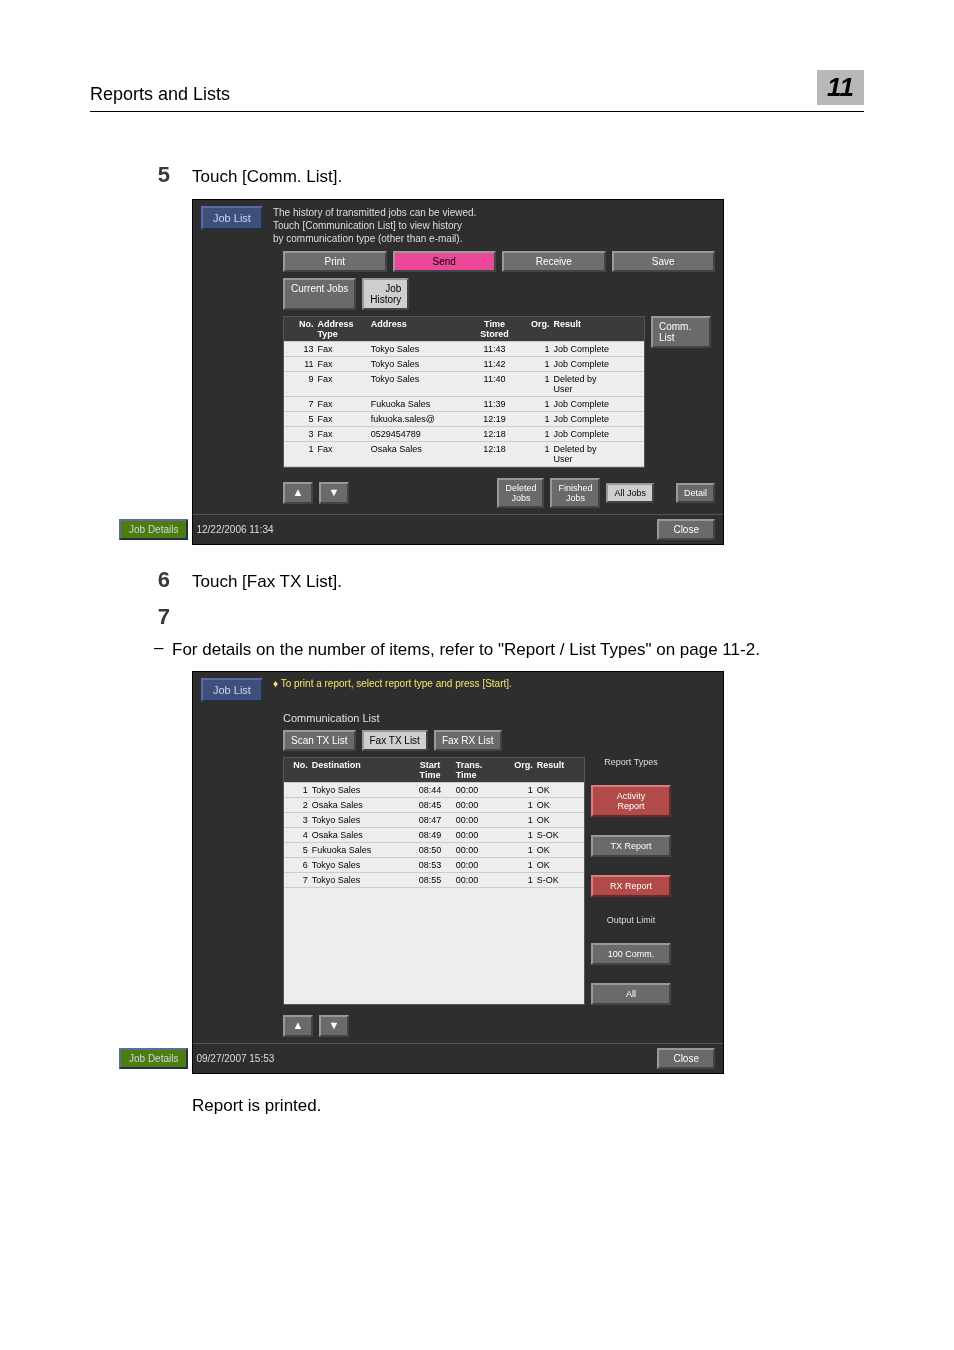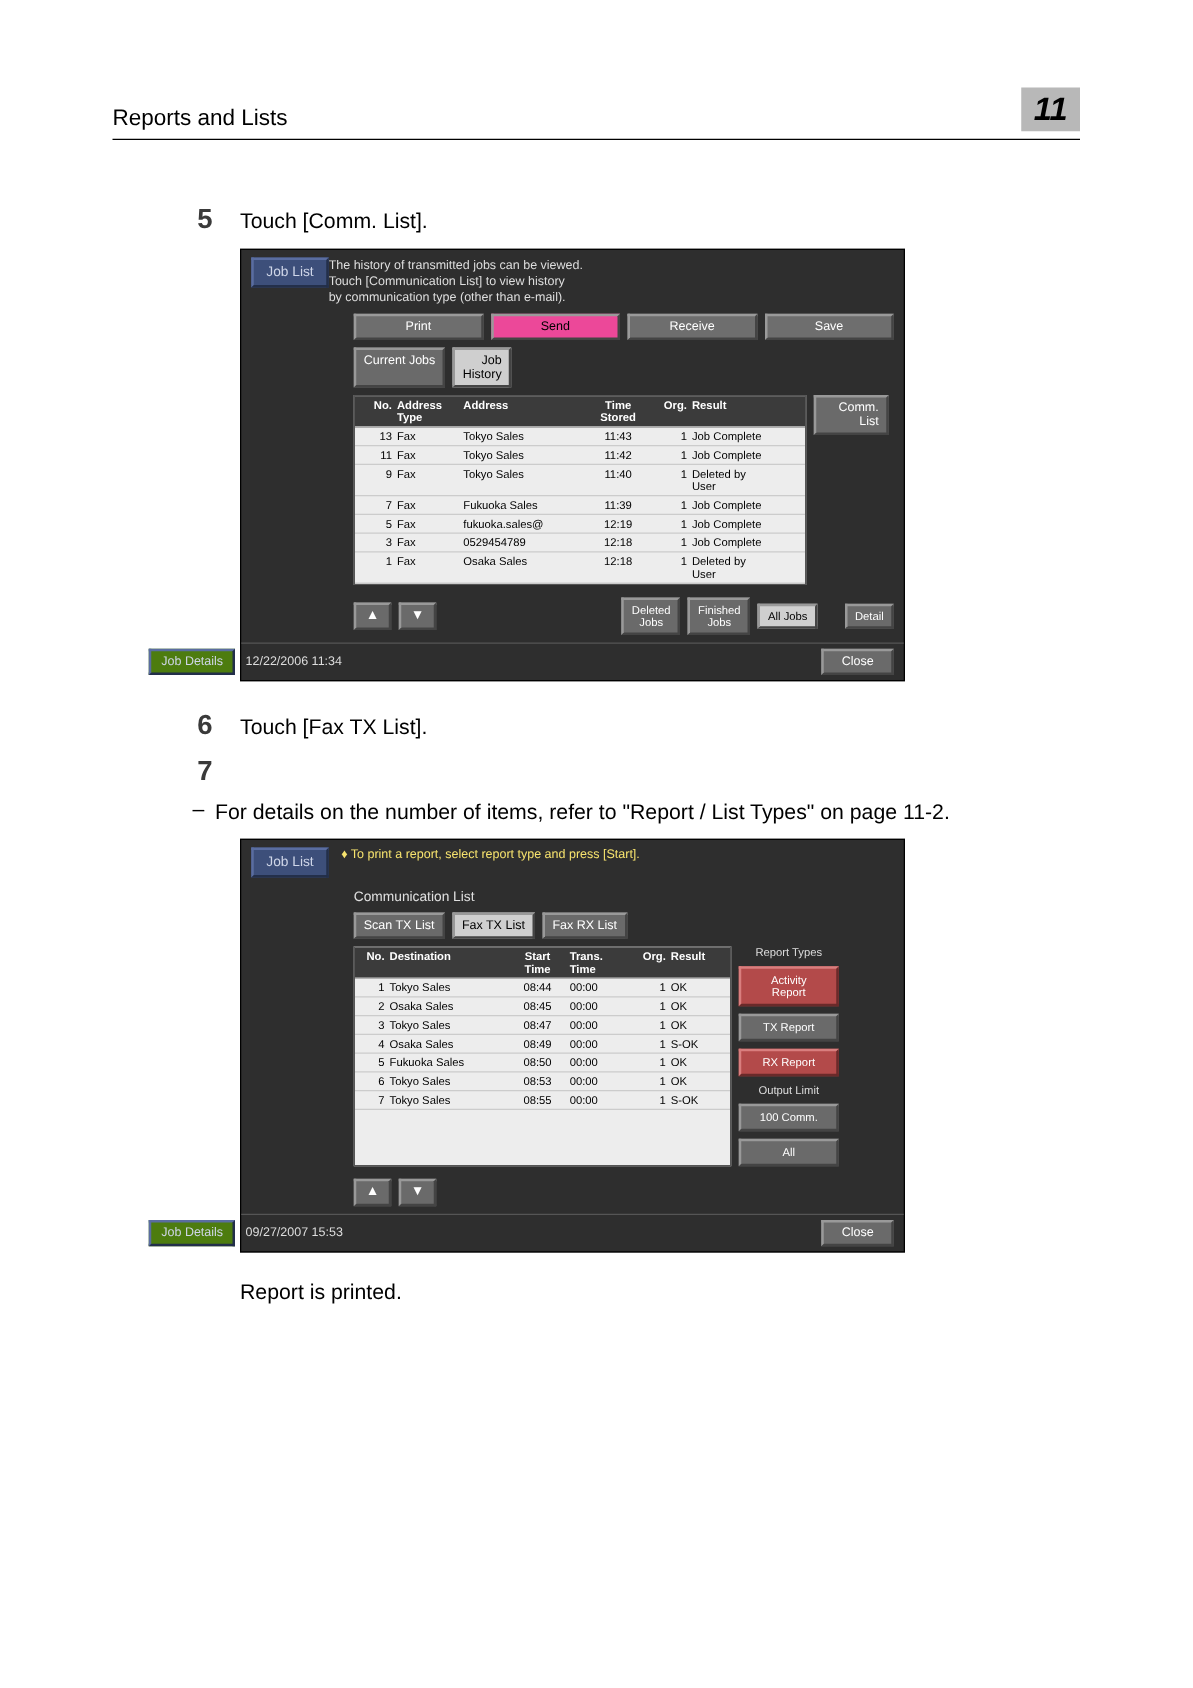--- a/index.html
+++ b/index.html
@@ -12,47 +12,47 @@
   .body{padding-top:40px}
   .step{display:flex;margin-top:10px;margin-bottom:8px}
   .stepno{width:80px;text-align:right;font-weight:bold;font-size:22px;color:#3a3a3a;padding-right:22px}
   .steptxt{flex:1;font-size:17px;line-height:1.4;padding-top:3px}
   .sub{display:flex;margin:6px 0 6px 64px}
   .dash{width:18px;font-size:17px}
   .subtxt{flex:1;font-size:17px;line-height:1.4}
   .screen{margin:10px 0 22px 102px;width:530px;background:#2e2e2e;border:1px solid #000;font-family:Verdana,Arial,sans-serif;font-size:10px;color:#d8d8d8}
   .scrtop{display:flex;align-items:flex-start;padding:6px 8px 4px 8px}
   .jlbtn{background:#3d4f7a;border:2px solid #232f4a;border-top-color:#5a6da0;border-left-color:#5a6da0;padding:4px 10px;color:#cfd6e8;font-size:11px}
-  .hint{line-height:1.3;font-size:10px;color:#dedede;flex:1}
+  .hint{margin-left:10px;line-height:1.3;font-size:10px;color:#dedede;flex:1}
   .hint2{margin-left:10px;color:#f7e36e;font-size:10px}
   .tabs{display:flex;gap:6px;padding:2px 8px 4px 90px}
   .tab{background:#6e6e6e;border:2px solid #444;border-top-color:#9a9a9a;border-left-color:#9a9a9a;padding:3px 0;text-align:center;color:#fff;font-size:10px;width:100px}
   .tab.sel{background:#ec4899;color:#000}
   .subtabs{display:flex;gap:6px;padding:2px 8px 6px 90px}
   .subtab{background:#6a6a6a;border:2px solid #444;border-top-color:#999;border-left-color:#999;padding:3px 6px;font-size:10px;color:#fff}
   .subtab.sel{background:#cfcfcf;color:#000}
-  .commbtn{background:#6a6a6a;border:2px solid #444;border-top-color:#999;border-left-color:#999;padding:3px 6px;font-size:10px;color:#fff;width:44px;text-align:right}
+  .commbtn{background:#6a6a6a;border:2px solid #444;border-top-color:#999;border-left-color:#999;padding:3px 6px;font-size:10px;color:#fff;width:44px;text-align:left}
   .commtitle{padding:6px 8px 4px 90px;font-size:11px;color:#e0e0e0}
   .tblwrap{padding:0 8px 6px 90px;display:flex;gap:6px}
   .tbl{background:#ededed;color:#000;width:360px;border:1px solid #555}
   .trow{display:flex;font-size:9px;border-bottom:1px solid #ccc}
   .trow.hd{background:#3b3b3b;color:#fff;font-weight:bold}
   .c1{width:28px;padding:2px 2px;text-align:right}
   .c2{width:50px;padding:2px 2px}
   .c3{width:98px;padding:2px 2px}
   .c4{width:48px;padding:2px 2px;text-align:center}
   .c5{width:28px;padding:2px 2px;text-align:right}
   .c6{width:90px;padding:2px 2px}
   .b1{width:22px;padding:2px 2px;text-align:right}
   .b2{width:94px;padding:2px 2px}
   .b3{width:44px;padding:2px 2px;text-align:center}
   .b4{width:48px;padding:2px 2px;}
   .b5{width:26px;padding:2px 2px;text-align:right}
   .b6{width:46px;padding:2px 2px}
-  .sidebtns{display:flex;flex-direction:column;gap:6px;width:80px}
+  .sidebtns{display:flex;flex-direction:column;gap:18px;width:80px}
   .sbtn{background:#6a6a6a;border:2px solid #444;border-top-color:#999;border-left-color:#999;padding:4px 2px;font-size:9px;color:#fff;text-align:center}
   .sbtn.red{background:#b34a4a;border-color:#6a2a2a;border-top-color:#d97e7e;border-left-color:#d97e7e}
   .btmrow{display:flex;align-items:center;padding:4px 8px 6px 90px;gap:6px}
   .arrow{background:#6a6a6a;border:2px solid #444;border-top-color:#999;border-left-color:#999;width:26px;height:18px;color:#fff;text-align:center;font-size:11px;line-height:16px}
   .wbtn{background:#6a6a6a;border:2px solid #444;border-top-color:#999;border-left-color:#999;padding:3px 6px;font-size:9px;color:#fff}
   .wbtn.sel{background:#cfcfcf;color:#000}
   .statusbar{display:flex;justify-content:space-between;align-items:center;padding:4px 8px;border-top:1px solid #555}
   .jdbtn{background:#4d7c0f;border:2px solid #232f4a;border-top-color:#5a6da0;border-left-color:#5a6da0;padding:3px 8px;color:#cfd6e8;font-size:10px;margin-left:-82px}
   .dt{font-size:10px;color:#ddd}
   .closebtn{background:#6a6a6a;border:2px solid #444;border-top-color:#999;border-left-color:#999;padding:3px 14px;font-size:10px;color:#fff}

